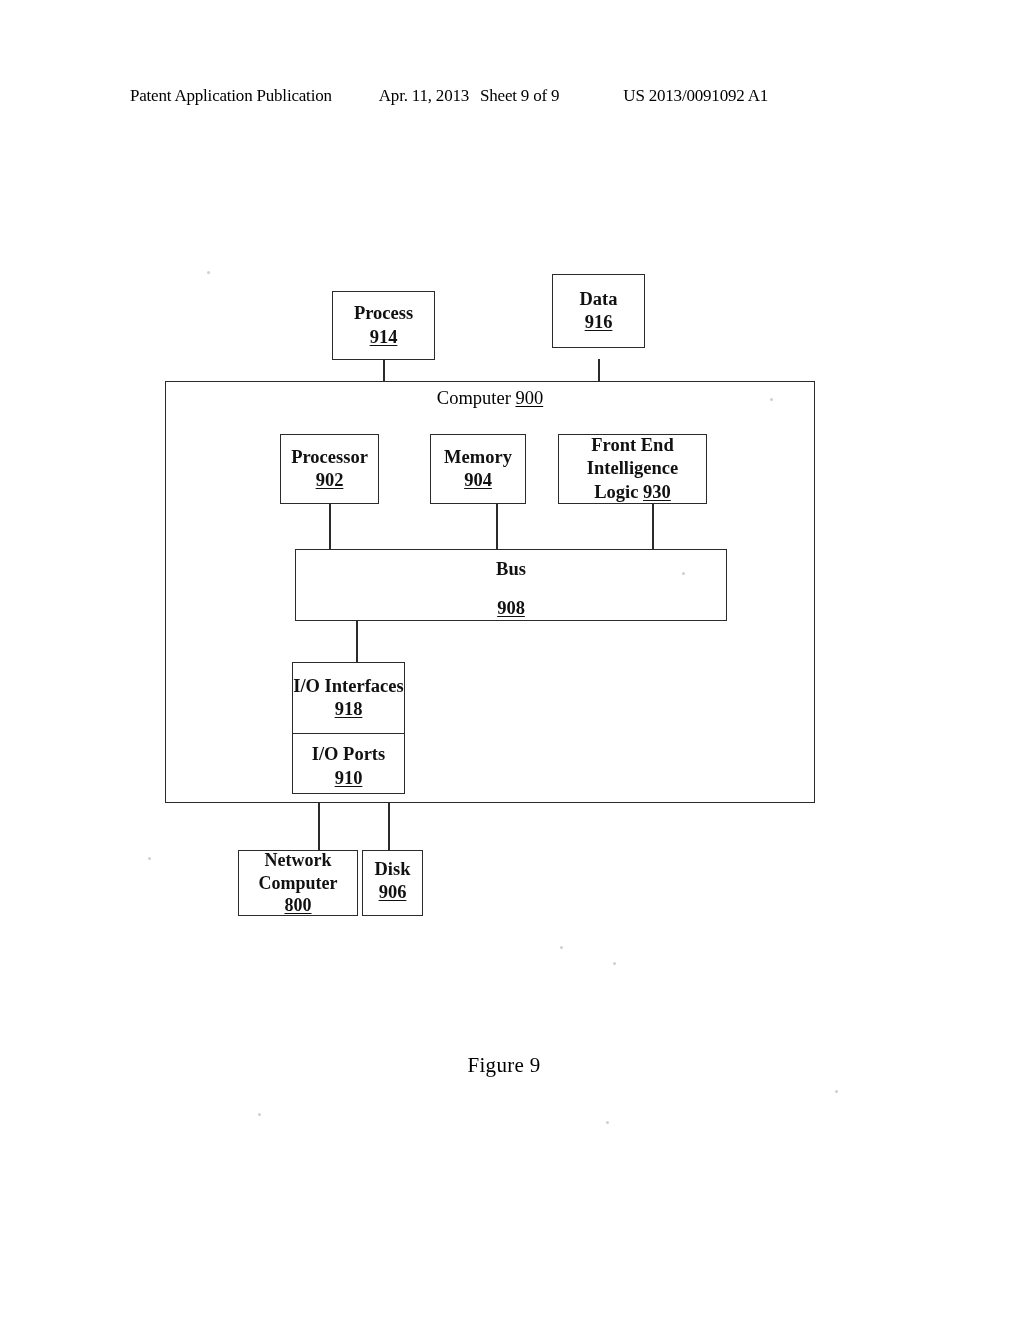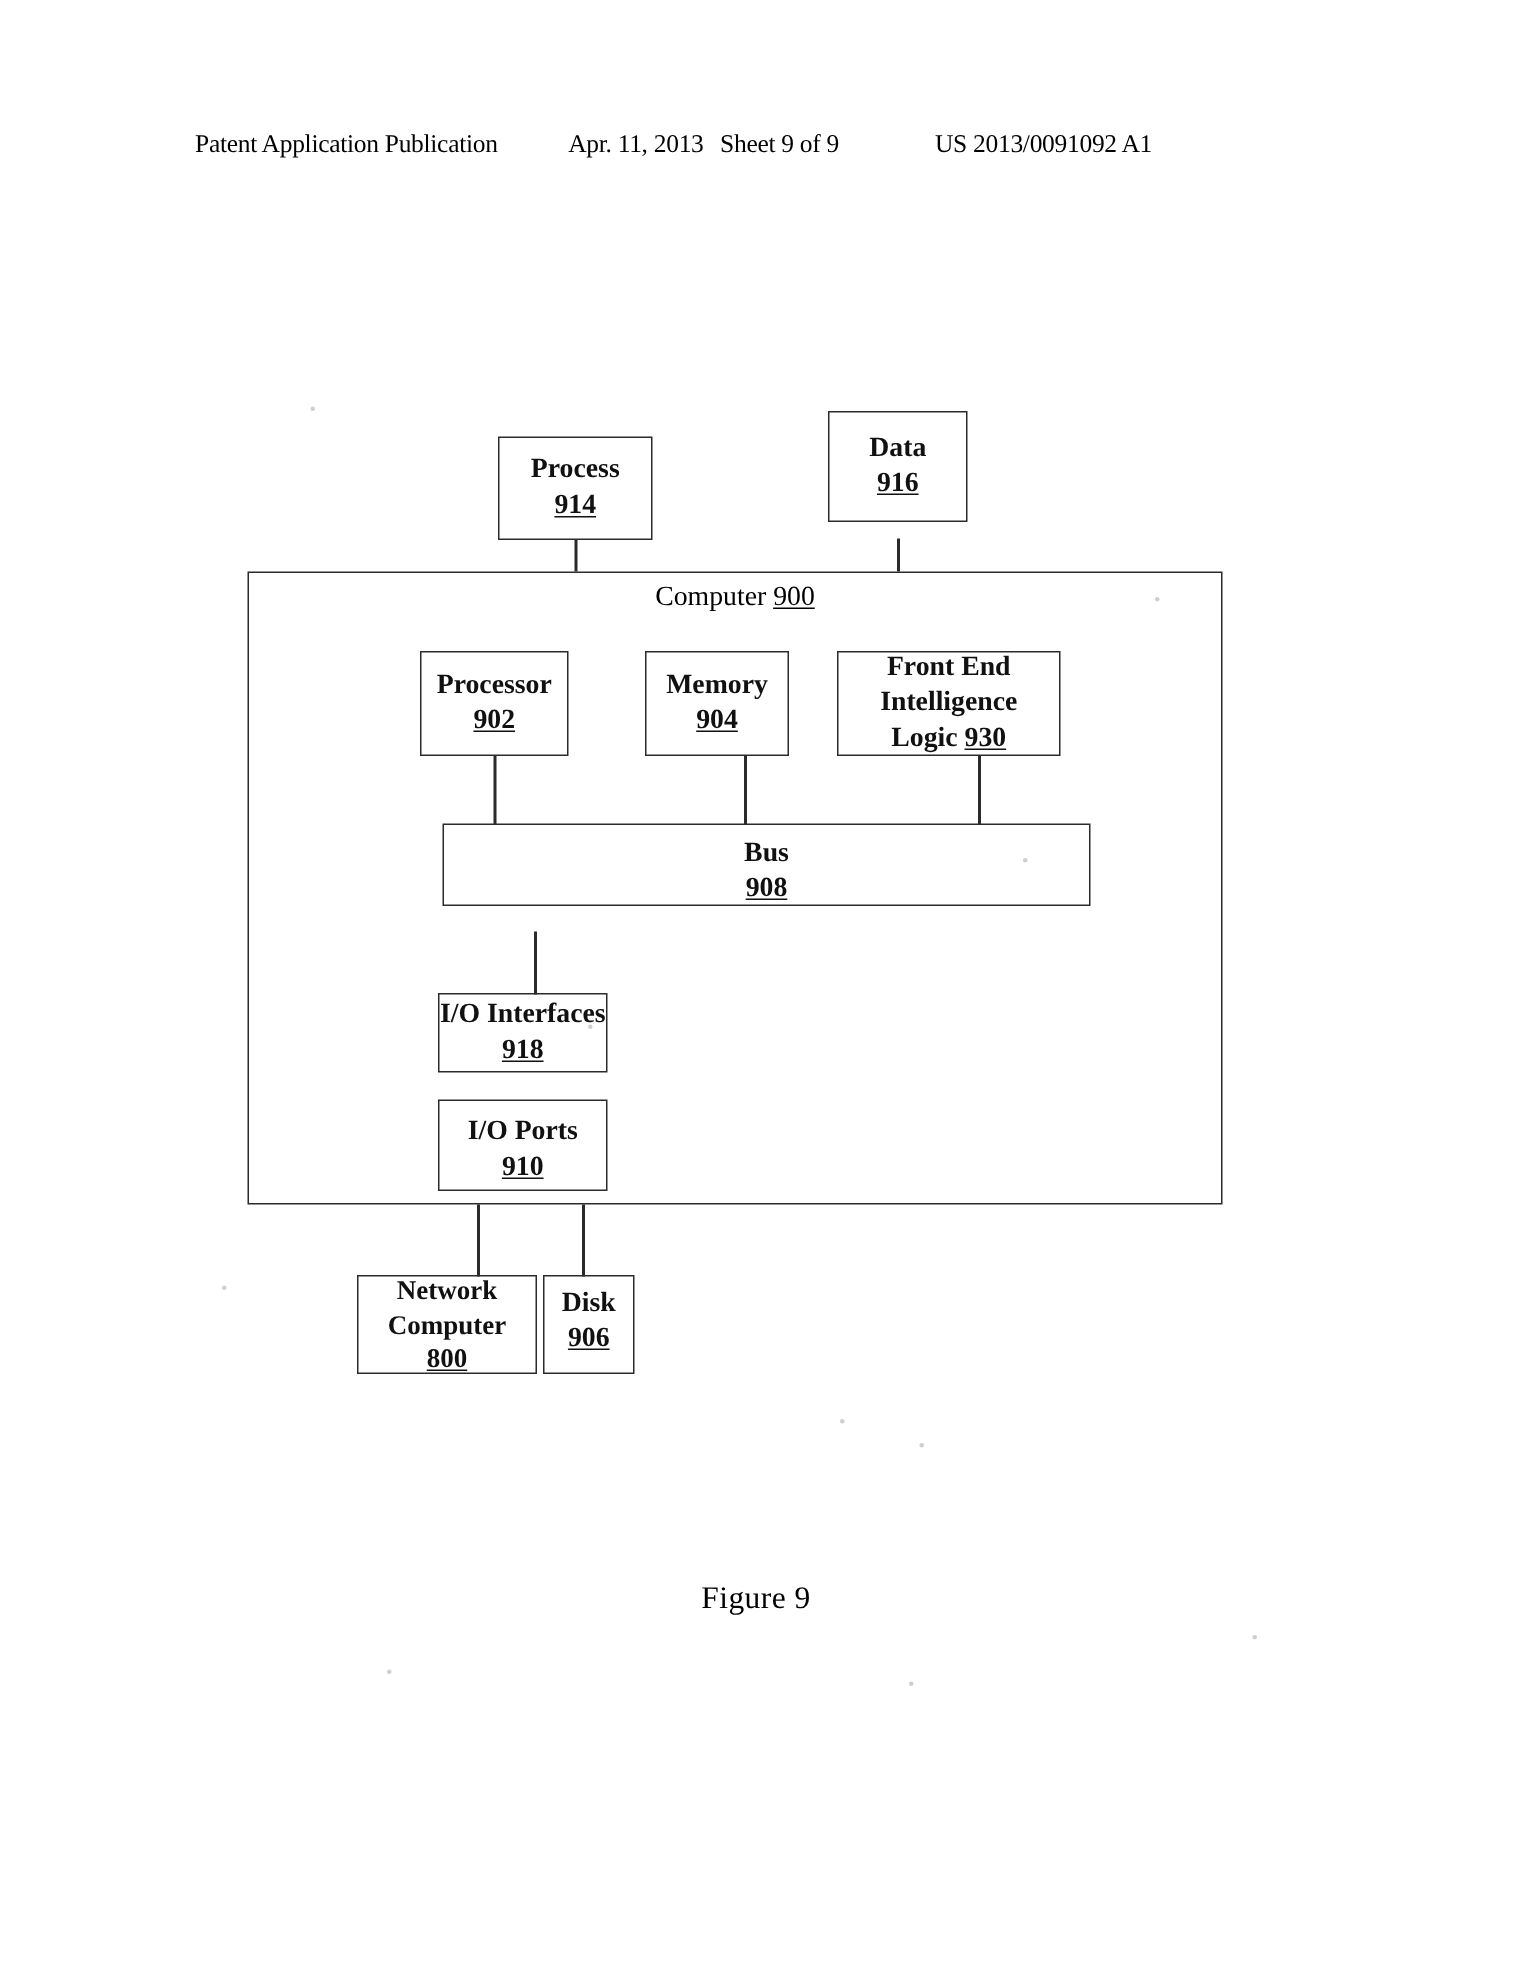--- a/index.html
+++ b/index.html
@@ -160,27 +160,27 @@
   <div class="dbox" style="left:558px; top:434px; width:149px; height:70px;">
     <span class="ln">Front End</span>
     <span class="ln">Intelligence</span>
     <span class="ln">
       <span>Logic</span>
       <span class="u">930</span>
     </span>
   </div>
   <div class="conn v" style="left:652px; top:504px; height:46px;"></div>
 
-  <div class="dbox" style="left:295px; top:549px; width:432px; height:55px; justify-content:space-between; padding-top:8px;">
+  <div class="dbox" style="left:295px; top:549px; width:432px; height:72px; justify-content:space-between; padding-top:8px;">
     <span class="ln">Bus</span>
     <span class="ln u">908</span>
   </div>
   <div class="conn v" style="left:356px; top:621px; height:42px;"></div>
 
-  <div class="dbox" style="left:292px; top:662px; width:113px; height:53px;">
+  <div class="dbox" style="left:292px; top:662px; width:113px; height:72px;">
     <span class="ln">I/O Interfaces</span>
     <span class="ln u">918</span>
   </div>
 
   <div class="dbox" style="left:292px; top:733px; width:113px; height:61px; justify-content:center; padding-top:6px;">
     <span class="ln">I/O Ports</span>
     <span class="ln u">910</span>
   </div>
 
   <div class="conn v" style="left:318px; top:803px; height:48px; width:2.4px;"></div>

